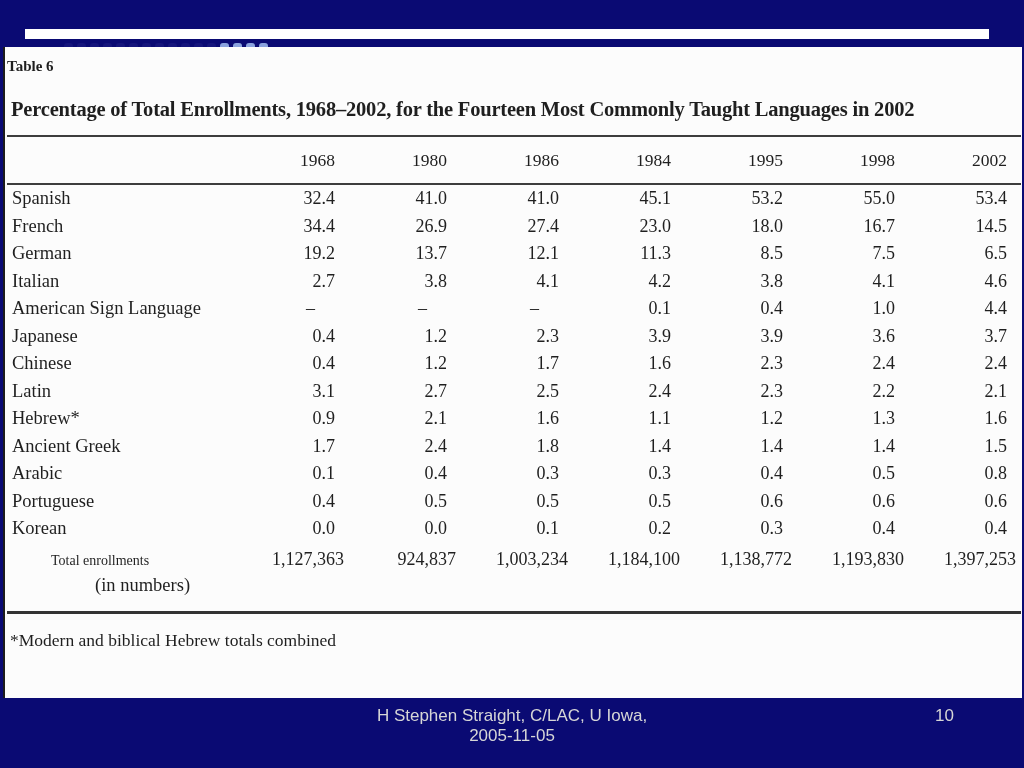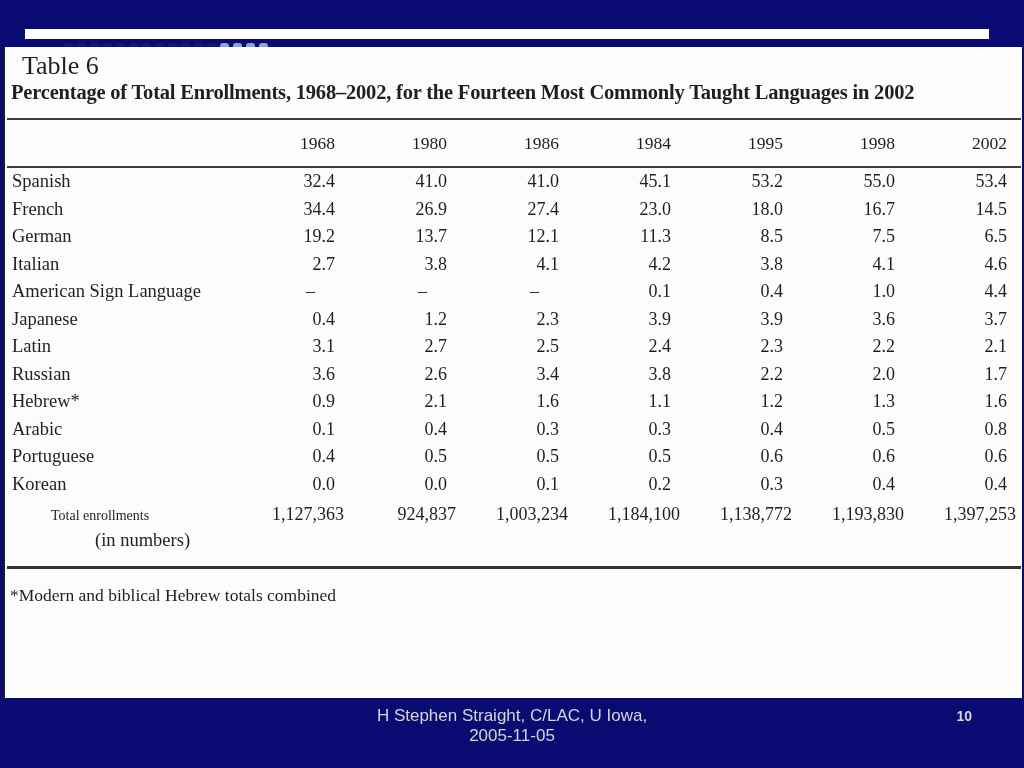--- a/index.html
+++ b/index.html
@@ -19,24 +19,24 @@
   }
   .dots-row .dot { width:9px; height:7px; border-radius:3px; }
 
   
   .table-panel {
     position:absolute; left:3px; top:47px; width:1019px; height:651px;
     background:#fcfcfc; border-left:2px solid #1c1c1c;
     color:#1f1f1f; box-sizing:border-box;
   }
   .t-label {
-    margin:7px 0 0 17px; font-size:26px; font-weight:normal; line-height:24px;
+    margin:7px 0 0 2px; font-size:15px; font-weight:bold; line-height:24px;
   }
   .t-title {
-    margin:1px 0 0 6px; font-size:20.5px; font-weight:bold; line-height:26px;
+    margin:18px 0 0 6px; font-size:20.5px; font-weight:bold; line-height:26px;
     letter-spacing:-0.2px; white-space:nowrap;
   }
   table.enroll {
     border-collapse:collapse; table-layout:fixed;
     width:1014px; margin:13px 0 0 2px;
   }
   col.c-lang { width:230px; }
   thead th {
     font-weight:normal; font-size:17.5px; text-align:right;
     padding:0 14px 0 0; height:46px; vertical-align:middle;
@@ -59,21 +59,21 @@
   .footnote { margin:16px 0 16px 5px; font-size:17.5px; }
 
   
   .footer {
     position:absolute; left:0; top:698px; width:1024px; height:82px;
     background:#0a0a73; color:#d6d6d6;
     font-family:"Liberation Sans", sans-serif;
   }
   .credit { text-align:center; font-size:17px; line-height:20px; padding-top:8px; }
   .page-number {
-    position:absolute; right:52px; top:8px; font-size:14px; line-height:20px;font-weight:bold;
+    position:absolute; right:70px; top:8px; font-size:17px; line-height:20px;
   }
 </style>
 </head>
 <body>
 
 <div class="slide">
 
   <div class="top-accent-bar"></div>
   <div class="dots-row">
       <span class="dot" style="background: rgb(21, 21, 124);"></span>
@@ -176,48 +176,58 @@
             <td class="lang">Japanese</td>
             <td>0.4</td>
             <td>1.2</td>
             <td>2.3</td>
             <td>3.9</td>
             <td>3.9</td>
             <td>3.6</td>
             <td>3.7</td>
           </tr>
           <tr>
+            <td class="lang">Chinese</td>
+            <td>0.4</td>
+            <td>1.2</td>
+            <td>1.7</td>
+            <td>1.6</td>
+            <td>2.3</td>
+            <td>2.4</td>
+            <td>2.4</td>
+          </tr>
+          <tr>
             <td class="lang">Latin</td>
             <td>3.1</td>
             <td>2.7</td>
             <td>2.5</td>
             <td>2.4</td>
             <td>2.3</td>
             <td>2.2</td>
             <td>2.1</td>
-          </tr>
-          <tr>
-            <td class="lang">Russian</td>
-            <td>3.6</td>
-            <td>2.6</td>
-            <td>3.4</td>
-            <td>3.8</td>
-            <td>2.2</td>
-            <td>2.0</td>
-            <td>1.7</td>
           </tr>
           <tr>
             <td class="lang">Hebrew*</td>
             <td>0.9</td>
             <td>2.1</td>
             <td>1.6</td>
             <td>1.1</td>
             <td>1.2</td>
             <td>1.3</td>
             <td>1.6</td>
+          </tr>
+          <tr>
+            <td class="lang">Ancient Greek</td>
+            <td>1.7</td>
+            <td>2.4</td>
+            <td>1.8</td>
+            <td>1.4</td>
+            <td>1.4</td>
+            <td>1.4</td>
+            <td>1.5</td>
           </tr>
           <tr>
             <td class="lang">Arabic</td>
             <td>0.1</td>
             <td>0.4</td>
             <td>0.3</td>
             <td>0.3</td>
             <td>0.4</td>
             <td>0.5</td>
             <td>0.8</td>

